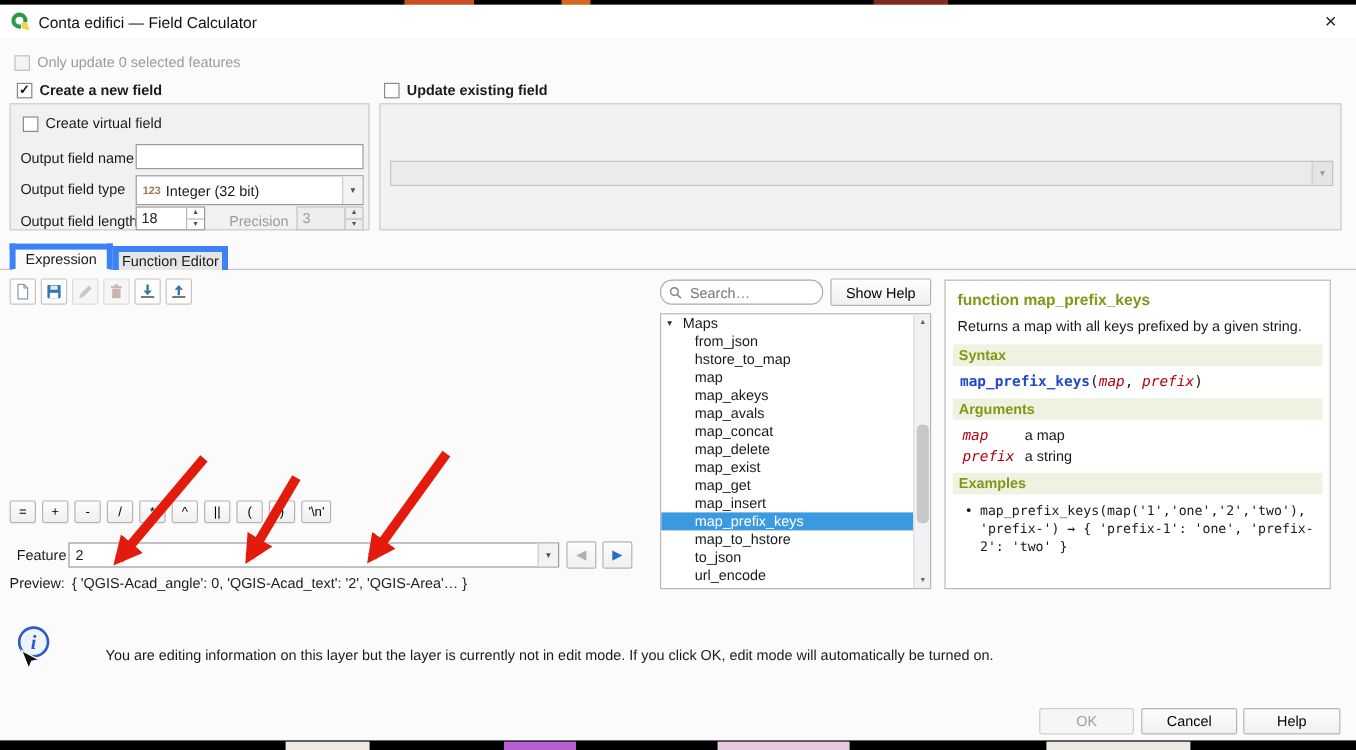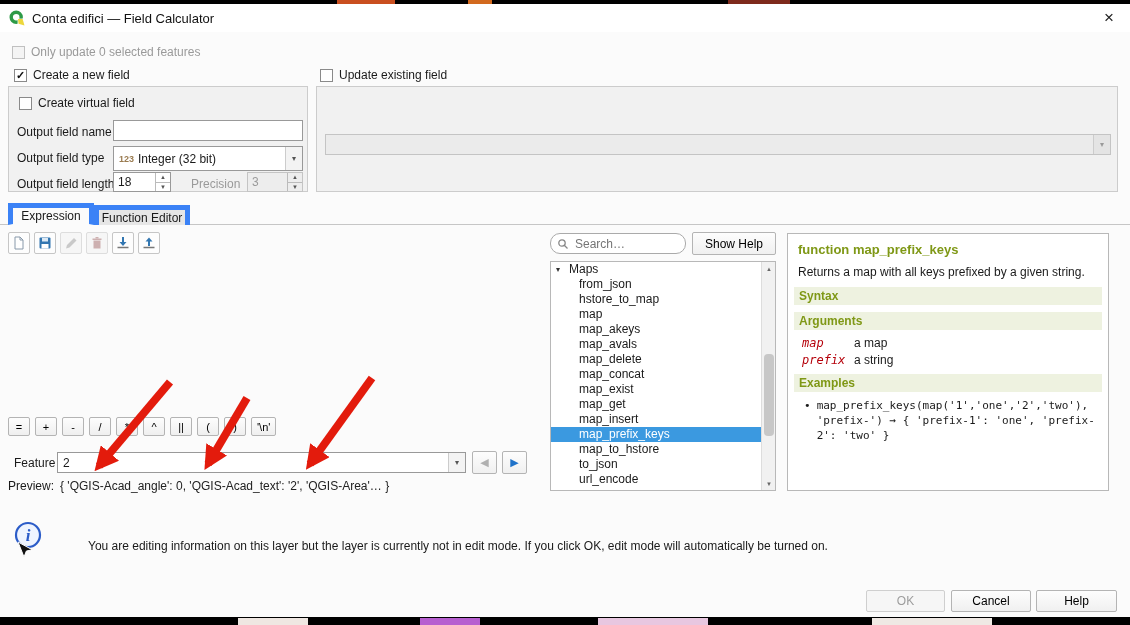--- a/index.html
+++ b/index.html
@@ -15,21 +15,21 @@
   .closebtn { position:absolute; right:10px; top:3px; width:22px; height:22px; border:none; background:transparent;
               font-size:17px; color:#222; cursor:pointer; line-height:22px; text-align:center; padding:0; }
 
   
   .cbrow { position:absolute; display:flex; align-items:center; gap:6px; }
   .cb { width:13px; height:13px; border:1px solid #8a8a8a; background:#fff; display:inline-flex;
         align-items:center; justify-content:center; font-size:11px; font-weight:bold; color:#111; flex:0 0 auto; }
   .cb.disabled { border-color:#c0c0c0; background:#f4f4f4; }
   .cb .ck { line-height:1; }
   .cblabel { line-height:13px; }
-  .bold { font-weight:normal; }
+  .bold { font-weight:bold; }
   .graytext { color:#9a9a9a; }
 
   
   .groupbox { position:absolute; background:#f1f1f1; border:1px solid #cccccc; border-radius:0; }
   .lbl { position:absolute; font-size:12px; }
 
   .textinput { position:absolute; border:1px solid #999; background:#fff; font-size:12px; padding:2px 4px;
                font-family:"Liberation Sans", sans-serif; }
 
   .combo { position:absolute; border:1px solid #999; background:#fff; display:flex; align-items:center;
@@ -309,41 +309,44 @@
   <div class="tree">
     <div class="trow group">
       <span class="tri">▾</span>
       <span>Maps</span>
     </div>
     <div class="trow"><span>from_json</span></div>
     <div class="trow"><span>hstore_to_map</span></div>
     <div class="trow"><span>map</span></div>
     <div class="trow"><span>map_akeys</span></div>
     <div class="trow"><span>map_avals</span></div>
+    <div class="trow"><span>map_concat</span></div>
     <div class="trow"><span>map_delete</span></div>
-    <div class="trow"><span>map_concat</span></div>
     <div class="trow"><span>map_exist</span></div>
     <div class="trow"><span>map_get</span></div>
     <div class="trow"><span>map_insert</span></div>
     <div class="trow selected"><span>map_prefix_keys</span></div>
     <div class="trow"><span>map_to_hstore</span></div>
     <div class="trow"><span>to_json</span></div>
     <div class="trow"><span>url_encode</span></div>
     <div class="vscroll">
       <span class="arr up">▲</span>
       <span class="arr down">▼</span>
       <span class="thumb"></span>
     </div>
   </div>
 
   <div class="helppanel">
     <div class="fn-title">function map_prefix_keys</div>
     <div class="fn-desc">Returns a map with all keys prefixed by a given string.</div>
 
     <div class="secbar">Syntax</div>
+    <div class="syntaxline">
+      <span class="syn-fn">map_prefix_keys</span><span>(</span><span class="argname">map</span><span>, </span><span class="argname">prefix</span><span>)</span>
+    </div>
 
     <div class="secbar">Arguments</div>
     <div class="argrow">
       <span class="an argname">map</span>
       <span>a map</span>
     </div>
     <div class="argrow">
       <span class="an argname">prefix</span>
       <span>a string</span>
     </div>

